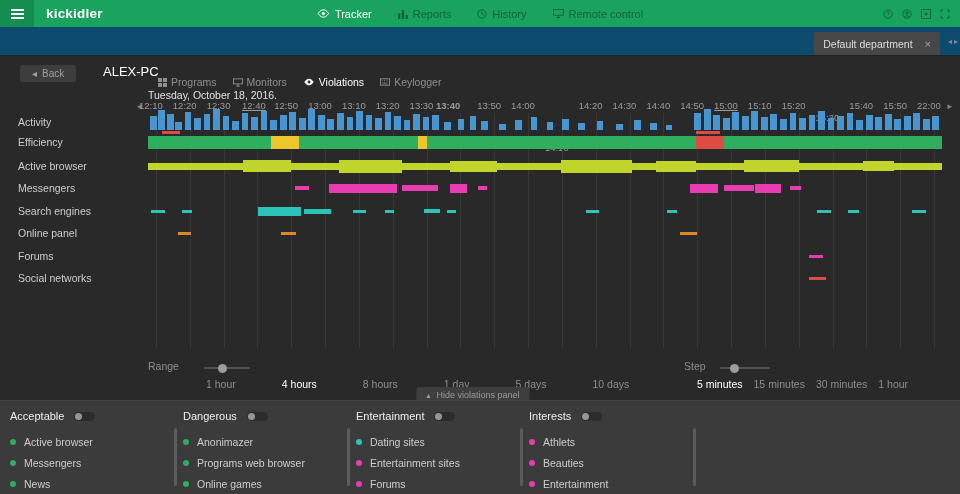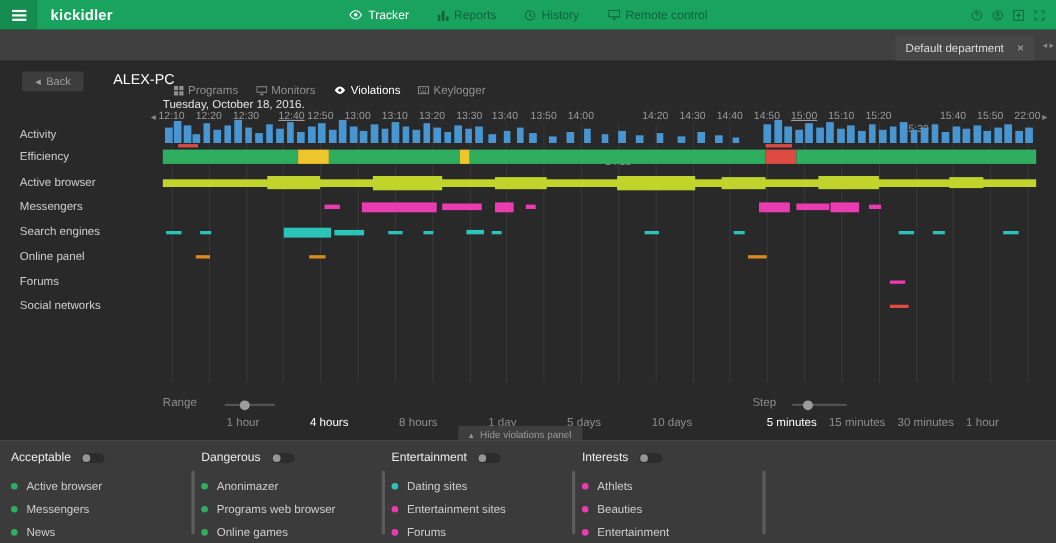--- a/index.html
+++ b/index.html
@@ -12,21 +12,21 @@
 .hb-lines::after{content:"";position:absolute;left:0;top:2px;width:100%;height:2px;background:#fff}
 .logo{color:#fff;font-weight:bold;font-size:13.5px;margin-left:12px;letter-spacing:.2px}
 .topnav{position:absolute;left:50%;transform:translateX(-50%);display:flex;gap:26px;height:100%;align-items:center}
 .nav-item{display:flex;gap:5px;align-items:center;font-size:11px;color:rgba(0,0,0,.4);cursor:pointer}
 .nav-item.active{color:#fff}
 .nicon{display:flex}
 .top-icons{margin-left:auto;display:flex;gap:9px;align-items:center;padding-right:10px;color:rgba(0,0,0,.35)}
 .ticon{display:flex;cursor:pointer}
 
 
-.tabstrip{height:29px;background:#404040;position:relative;border-bottom:1px solid #222}
+.tabstrip{height:29px;background:#0c4a6e;position:relative;border-bottom:1px solid #222}
 .add-tab{position:absolute;right:130px;top:6px;width:16px;height:16px;background:none;border:none;color:#9a9a9a;font-size:14px;line-height:15px;cursor:pointer;font-family:inherit}
 .dept-tab{position:absolute;right:20px;bottom:0;height:23px;background:#474747;display:flex;align-items:center;gap:12px;padding:0 9px;font-size:10.5px;color:#ddd;border-radius:2px 2px 0 0;cursor:pointer}
 .tab-close{color:#a9a9a9;font-size:11px;cursor:pointer}
 .tab-close::before{content:"×"}
 .tab-arrows{position:absolute;right:2px;top:10px;display:flex;gap:2px;color:#8a8a8a;font-size:8px}
 .tab-arrows span{cursor:pointer}
 .ta-l::before{content:"◂"} .ta-r::before{content:"▸"}
 
 
 .main{position:relative;height:344px;background:#292929}
@@ -36,21 +36,21 @@
 .view-tabs{position:absolute;left:158px;top:20px;display:flex;gap:16px}
 .vtab{display:flex;align-items:center;gap:4px;font-size:10.5px;color:#8f8f8f;cursor:pointer}
 .vtab.active{color:#fff}
 .date-label{position:absolute;left:148px;top:33px;font-size:10.5px;color:#e2e2e2}
 .axis-arrow{position:absolute;top:45px;font-size:9px;color:#8a8a8a;cursor:pointer}
 .axis-arrow.left{left:137px}.axis-arrow.right{right:8px}
 .axis-arrow.left::before{content:"◂"}.axis-arrow.right::before{content:"▸"}
 
 #grid{position:absolute;left:148px;top:44px;width:794px;height:248px}
 .gridline{position:absolute;top:13px;height:235px;width:1px;background:#383838;z-index:1}
-.tick-label{position:absolute;top:0;width:34px;text-align:center;font-size:9.5px;color:#9b9b9b}
+.tick-label{position:absolute;top:0;width:34px;font-size:9.5px;color:#9b9b9b}
 .seg{position:absolute;z-index:2}
 #rowLabels{position:absolute;inset:0;pointer-events:none}
 .row-label{position:absolute;left:18px;font-size:10.5px;color:#cdcdcd}
 
 
 .controls{position:absolute;left:148px;top:302px;right:18px;height:36px;font-size:10.5px;color:#8d8d8d}
 .ctl-label{position:absolute;top:2px}
 #rangeLabel{left:0}
 #stepLabel{left:536px}
 .slider{position:absolute;height:2px;background:#525252;border-radius:1px;cursor:pointer}
@@ -227,33 +227,33 @@
       <div class="row-label" style="top: 216px;">Social networks</div>
     </div>
   <div id="grid">
       <div class="gridline" style="left: 8px;"></div>
       <div class="tick-label" style="left: -9px;">12:10</div>
       <div class="gridline" style="left: 41.8261px;"></div>
       <div class="tick-label" style="left: 24.8261px;">12:20</div>
       <div class="gridline" style="left: 75.6522px;"></div>
       <div class="tick-label" style="left: 58.6522px;">12:30</div>
       <div class="gridline" style="left: 109.478px;"></div>
-      <div class="tick-label" style="left: 100px; text-decoration: underline;">12:40</div>
+      <div class="tick-label" style="left: 94px; text-decoration: underline;">12:40</div>
       <div class="gridline" style="left: 143.304px;"></div>
       <div class="tick-label" style="left: 126.304px;">12:50</div>
       <div class="gridline" style="left: 177.13px;"></div>
       <div class="tick-label" style="left: 160.13px;">13:00</div>
       <div class="gridline" style="left: 210.957px;"></div>
       <div class="tick-label" style="left: 193.957px;">13:10</div>
       <div class="gridline" style="left: 244.783px;"></div>
       <div class="tick-label" style="left: 227.783px;">13:20</div>
       <div class="gridline" style="left: 278.609px;"></div>
       <div class="tick-label" style="left: 261.609px;">13:30</div>
       <div class="gridline" style="left: 312.435px;"></div>
-      <div class="tick-label" style="left: 294px;">13:40</div>
+      <div class="tick-label" style="left: 288px; font-weight: bold;">13:40</div>
       <div class="gridline" style="left: 346.261px;"></div>
       <div class="tick-label" style="left: 329.261px;">13:50</div>
       <div class="gridline" style="left: 380.087px;"></div>
       <div class="tick-label" style="left: 363.087px;">14:00</div>
       <div class="gridline" style="left: 413.913px;"></div>
       <div class="tick-label" style="left: 396.913px; margin-top: 42px;">14:10</div>
       <div class="gridline" style="left: 447.739px;"></div>
       <div class="tick-label" style="left: 430.739px;">14:20</div>
       <div class="gridline" style="left: 481.565px;"></div>
       <div class="tick-label" style="left: 464.565px;">14:30</div>

